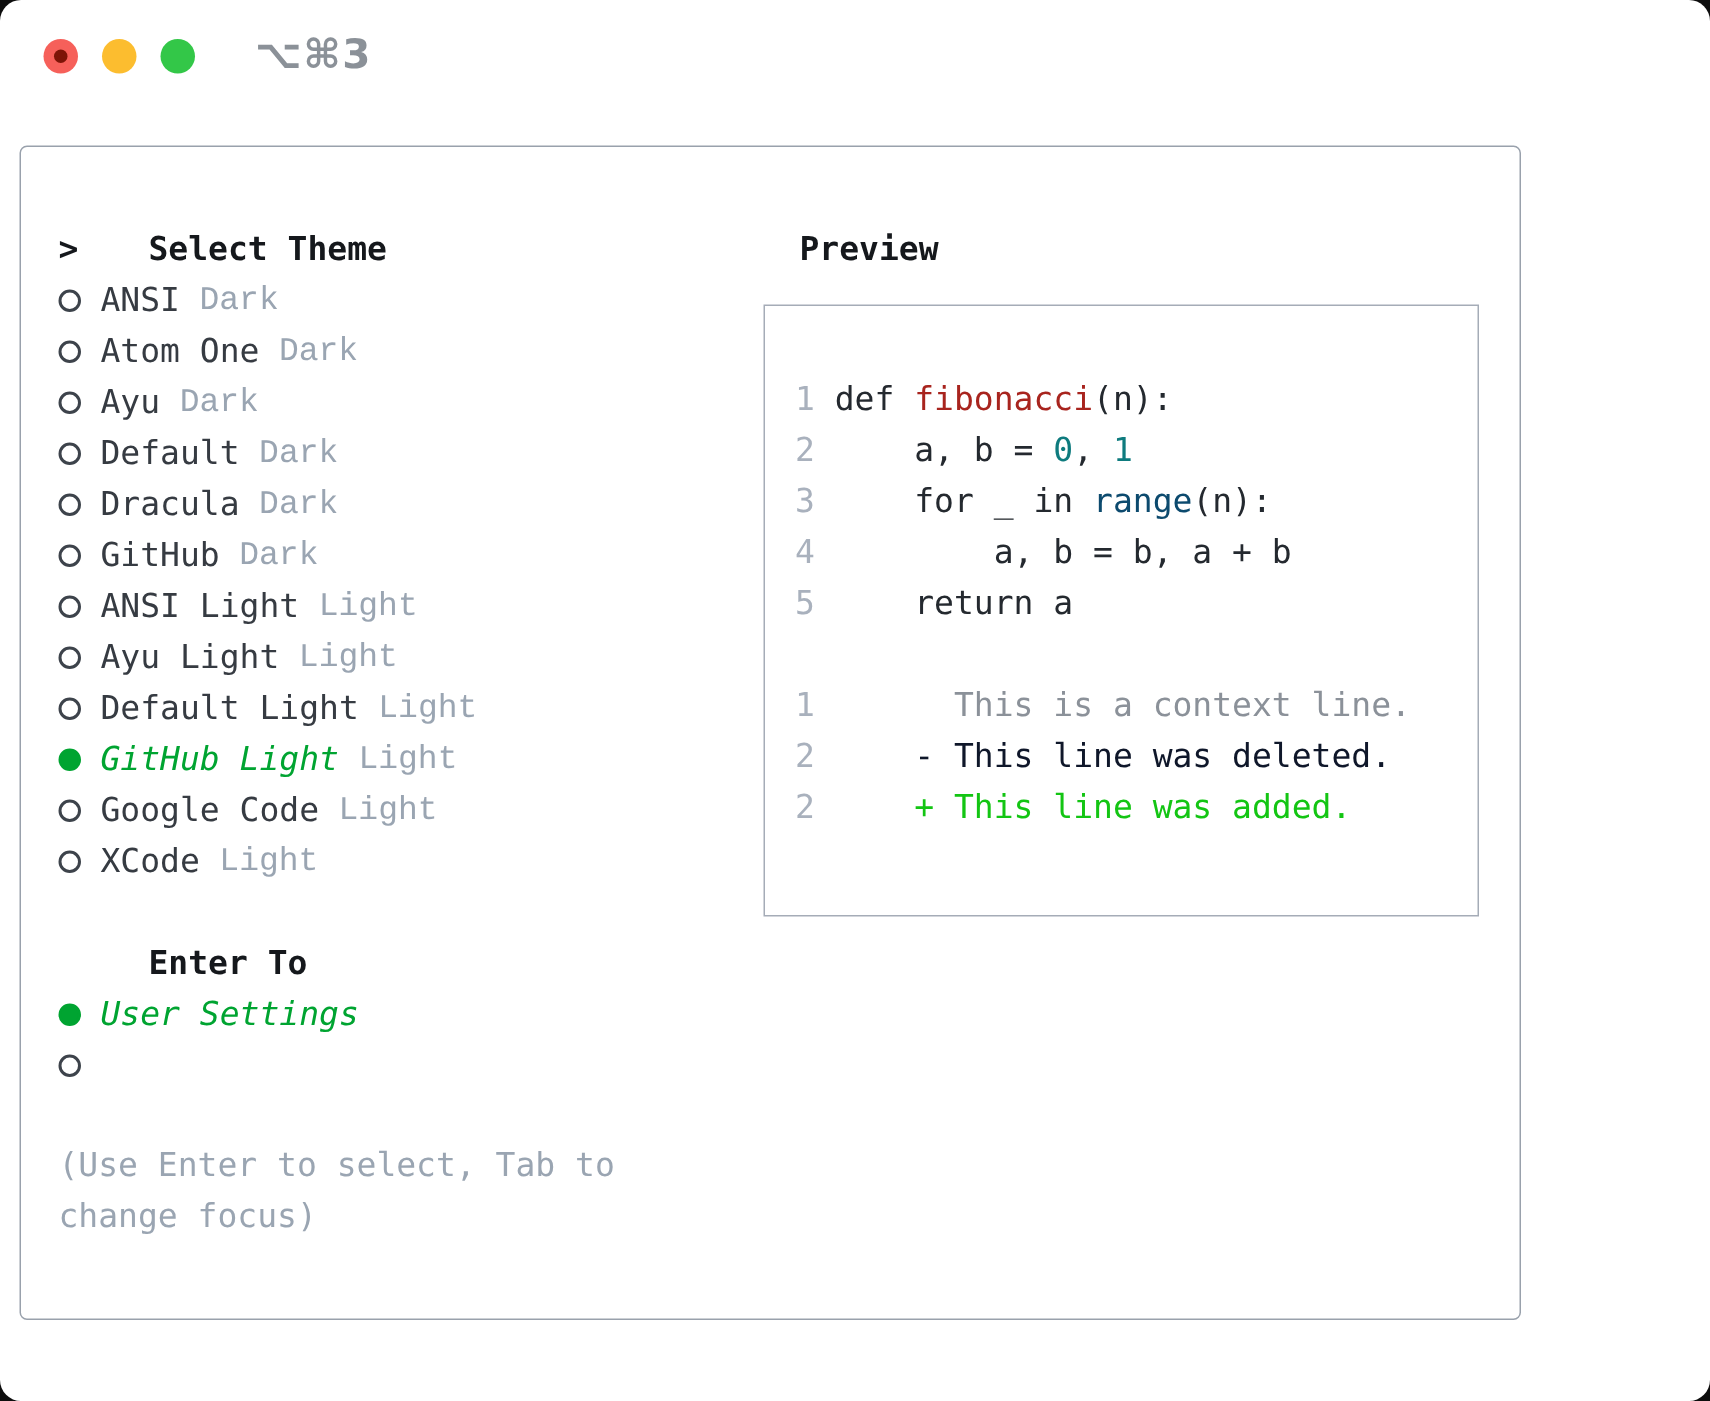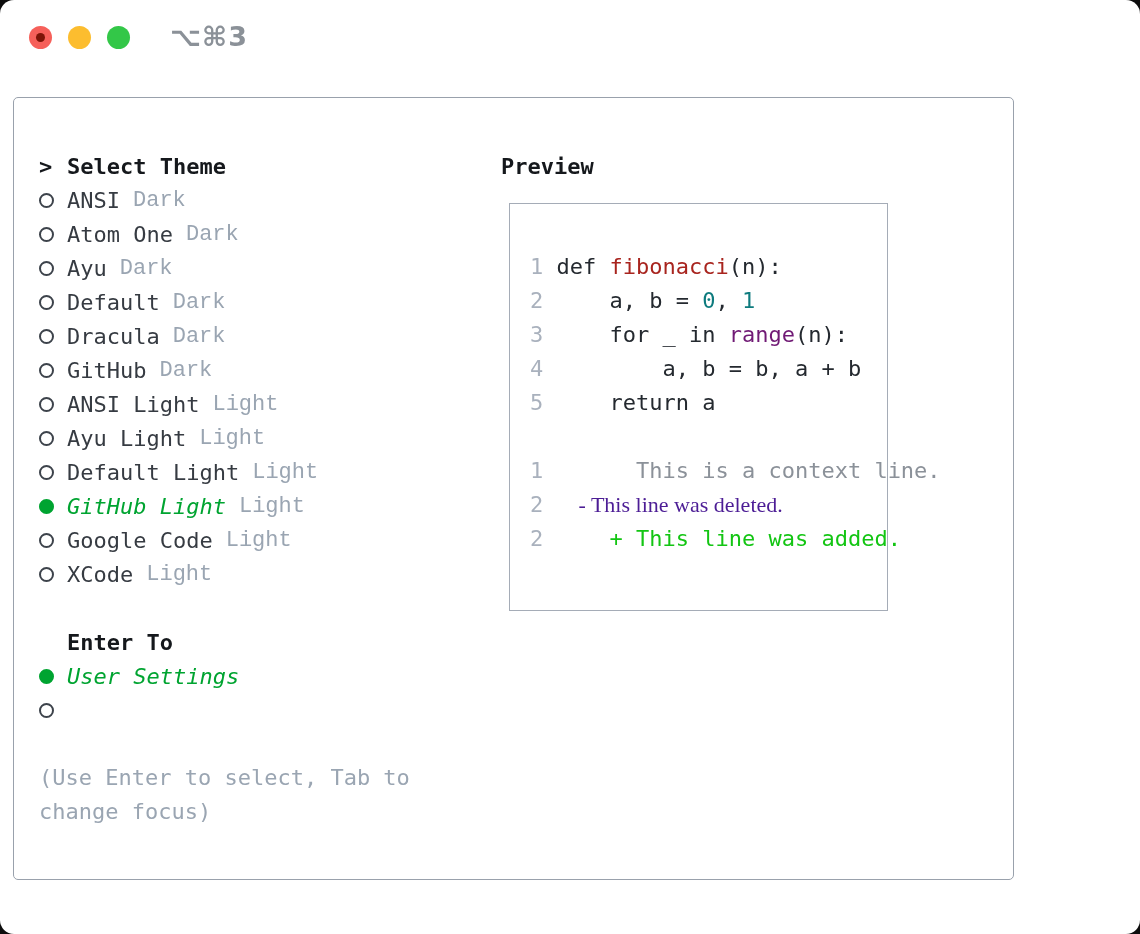--- a/index.html
+++ b/index.html
@@ -79,20 +79,21 @@
     display: flex;
     align-items: center;
   }
   .hdr-prompt {
     font-weight: bold;
     color: #15181c;
   }
   .hdr-label {
     font-weight: bold;
     color: #15181c;
+    margin-left: 32px;
   }
   .dot {
     width: 15px; height: 15px;
     box-sizing: border-box;
     border: 2px solid #3d434b;
     border-radius: 50%;
   }
   .dot.filled {
     border-color: #00a431;
     background: #00a431;
@@ -115,41 +116,41 @@
     color: #9aa5b2;
   }
   
   .right-col {
     position: absolute;
     left: 487px; top: 51px;
   }
   .preview-box {
     position: absolute;
     left: 495px; top: 105px;
-    width: 379px; height: 408px;
+    width: 477px; height: 408px;
     border: 1.5px solid #a5acb7;
     box-sizing: border-box;
     background: #ffffff;
   }
   .code-lines {
     padding: 46px 0 0 20px;
   }
   .code-line {
     height: 34px;
     line-height: 34px;
     font-size: 22px;
     white-space: pre;
   }
   .c-num     { color: #a9b1bd; }
   .c-plain   { color: #24292f; }
   .c-func    { color: #a8241e; }
   .c-lit     { color: #0e7b7e; }
-  .c-builtin { color: #701a75; }
+  .c-builtin { color: #0c4a6e; }
   .c-context { color: #8b9199; }
-  .c-del     { color: #4c1d95; font-family: Liberation Serif, serif; }
+  .c-del     { color: #0f172a; }
   .c-add     { color: #13c513; }
 </style>
 </head>
 <body>
 
 <div class="window">
 
   <div class="titlebar">
     <div class="traffic-lights">
       <div class="tl tl-red"></div>

